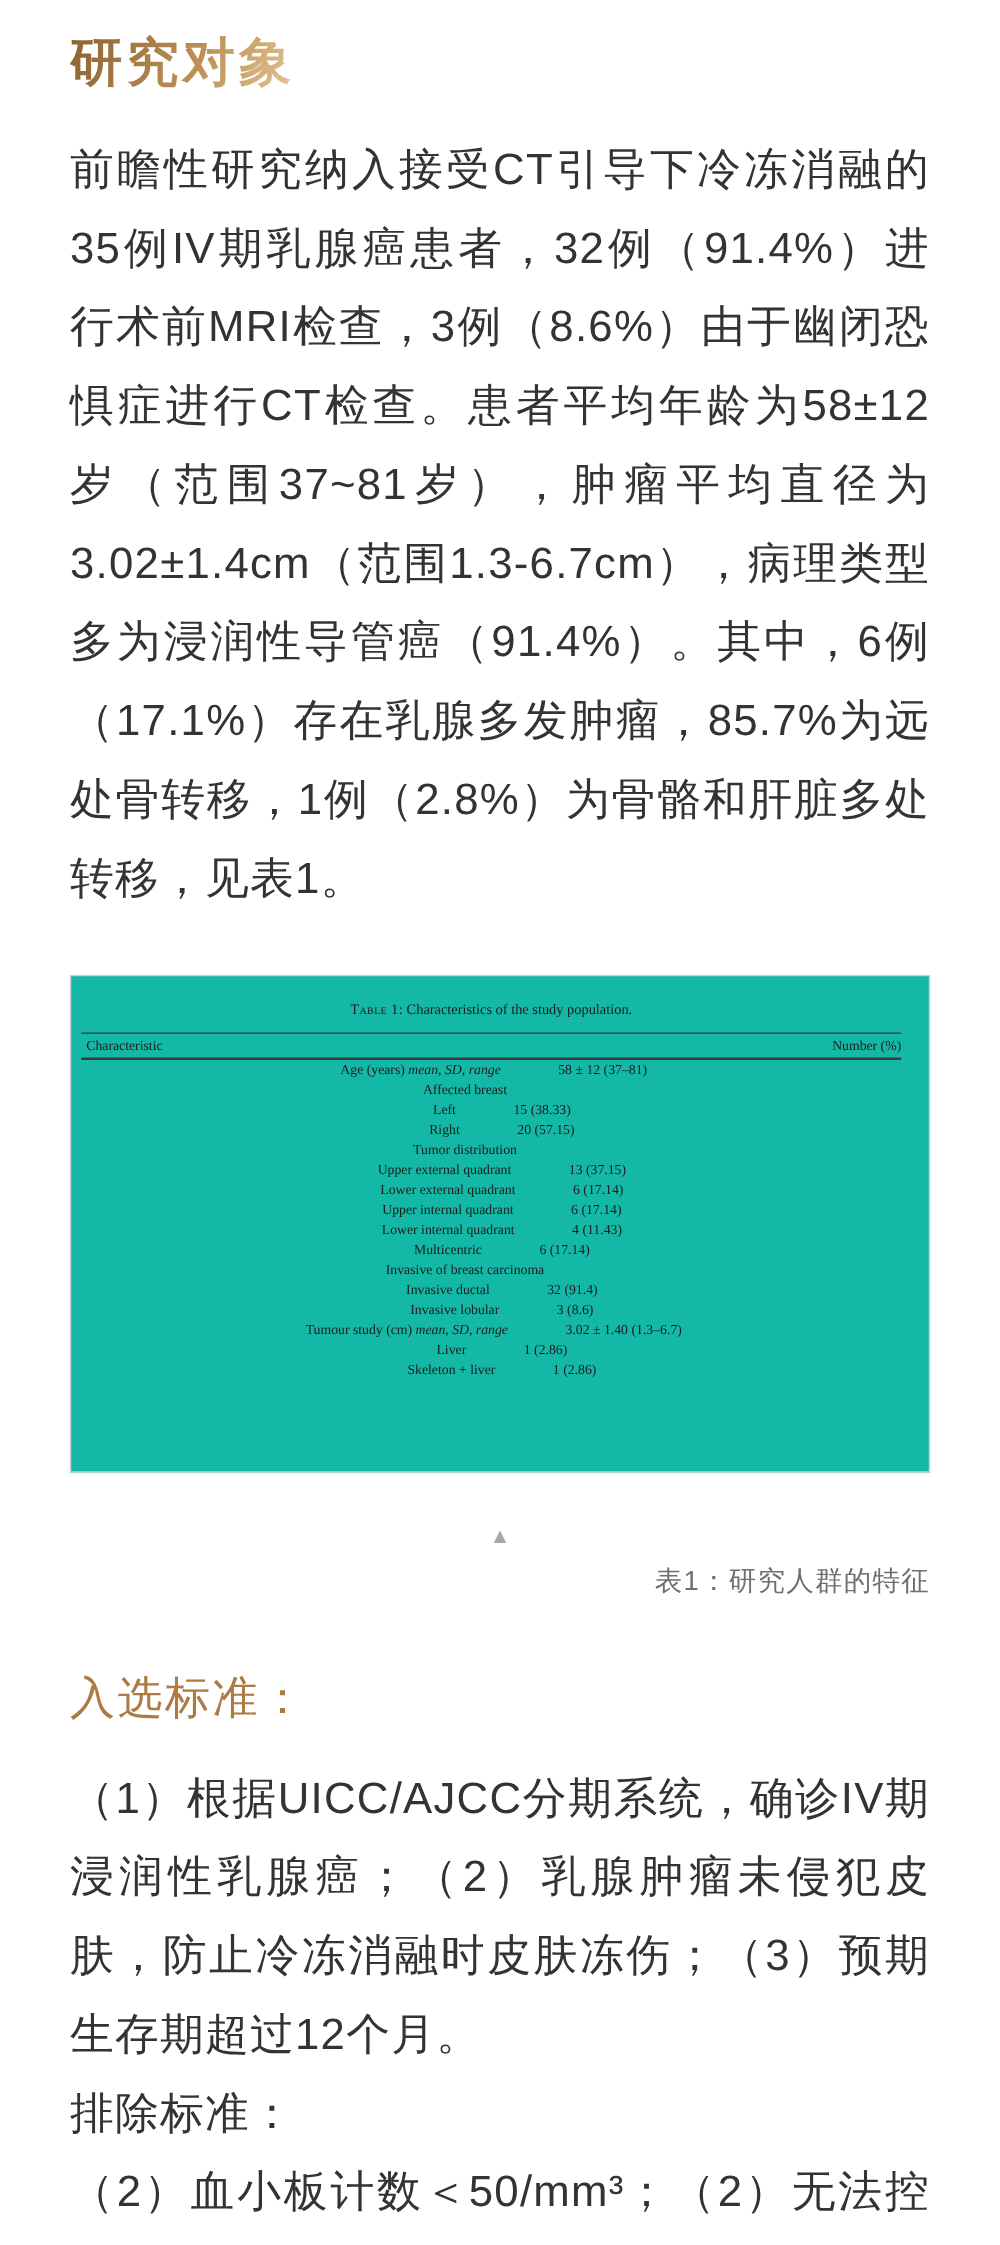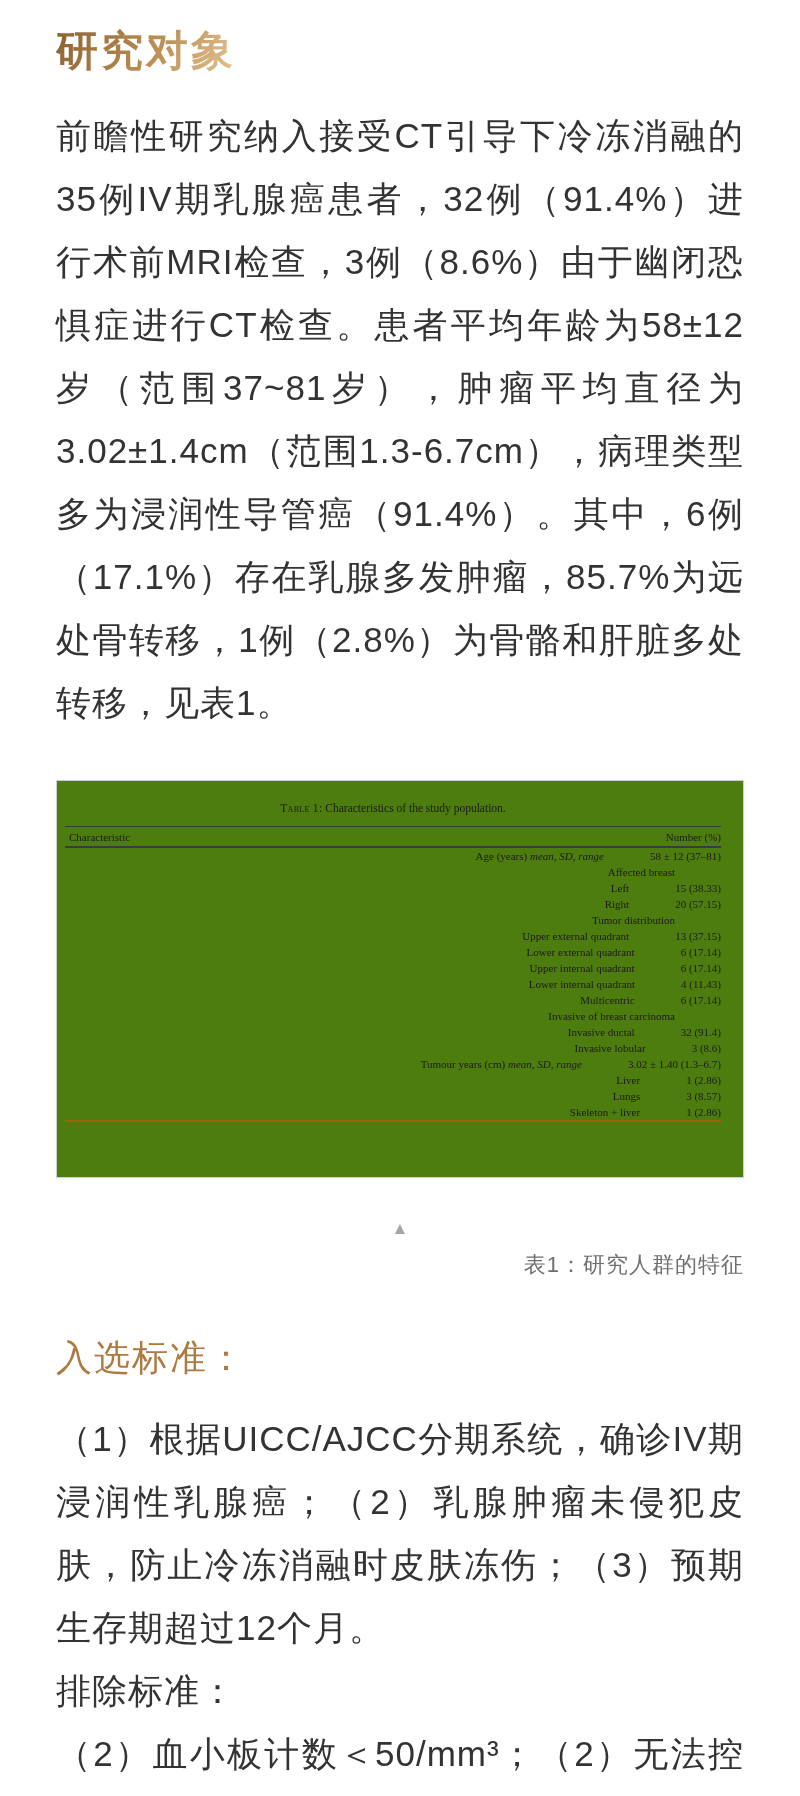--- a/index.html
+++ b/index.html
@@ -29,33 +29,33 @@
     margin:30px 0 0;font-size:35px;line-height:63px;
     color:var(--text-color,#333333);
     text-align:justify;letter-spacing:1px;
   }
   .body-p.tight{margin-top:24px;}
   .body-p.flow{margin-top:0;}
 
   
   .table-card{
     box-sizing:border-box;margin-top:46px;height:398px;
-    border:1px solid var(--card-border,#cfcfcf);background:#4d7c0f;
+    border:1px solid var(--card-border,#cfcfcf);background:#14b8a6;
     box-shadow:0 1px 3px rgba(0,0,0,.05);
     padding:20px 22px 0 8px;
     font-family:"Liberation Serif","DejaVu Serif",serif;color:#1c1c1c;
   }
   .ptitle{text-align:center;font-size:11.5px;line-height:14px;}
   .sc{font-variant:small-caps;letter-spacing:.3px;}
-  .ptable{margin-top:11px;border-bottom:2px solid #a16207;}
+  .ptable{margin-top:11px;border-bottom:2px solid #14b8a6;}
   .phead{
     display:flex;justify-content:space-between;align-items:center;height:19px;
     border-top:1px solid #3b3b3b;border-bottom:2px solid #3b3b3b;font-size:11px;
   }
-  .prow{display:flex;justify-content:flex-end;align-items:center;height:16px;font-size:11px;gap:46px;}
+  .prow{display:flex;justify-content:center;align-items:center;height:16px;font-size:11px;gap:46px;}
   .plabel{padding-left:4px;white-space:nowrap;}
   .plabel.indent{padding-left:17px;}
   .pvalue{white-space:nowrap;}
   .pit{font-style:italic;}
 
   
   .arrow{margin-top:42px;text-align:center;font-size:17px;line-height:17px;color:var(--arrow-color,#a6a6a6);}
   .caption{margin-top:13px;text-align:right;font-size:22px;color:var(--caption-color,#6f6f6f);letter-spacing:1px;}
 
   
@@ -138,35 +138,31 @@
             <span class="plabel indent"><span>Invasive ductal</span><i class="pit"></i></span>
             <span class="pvalue">32 (91.4)</span>
           </div>
 
           <div class="prow">
             <span class="plabel indent"><span>Invasive lobular</span><i class="pit"></i></span>
             <span class="pvalue">3 (8.6)</span>
           </div>
 
           <div class="prow">
-            <span class="plabel"><span>Tumour years (cm) </span><i class="pit">mean, SD, range</i></span>
+            <span class="plabel"><span>Tumour study (cm) </span><i class="pit">mean, SD, range</i></span>
             <span class="pvalue">3.02 ± 1.40 (1.3–6.7)</span>
           </div>
 
 
 
           <div class="prow">
             <span class="plabel indent"><span>Liver</span><i class="pit"></i></span>
             <span class="pvalue">1 (2.86)</span>
           </div>
 
-          <div class="prow">
-            <span class="plabel indent"><span>Lungs</span><i class="pit"></i></span>
-            <span class="pvalue">3 (8.57)</span>
-          </div>
 
           <div class="prow">
             <span class="plabel indent"><span>Skeleton + liver</span><i class="pit"></i></span>
             <span class="pvalue">1 (2.86)</span>
           </div>
 
       </div>
     </div>
   </div>
 

